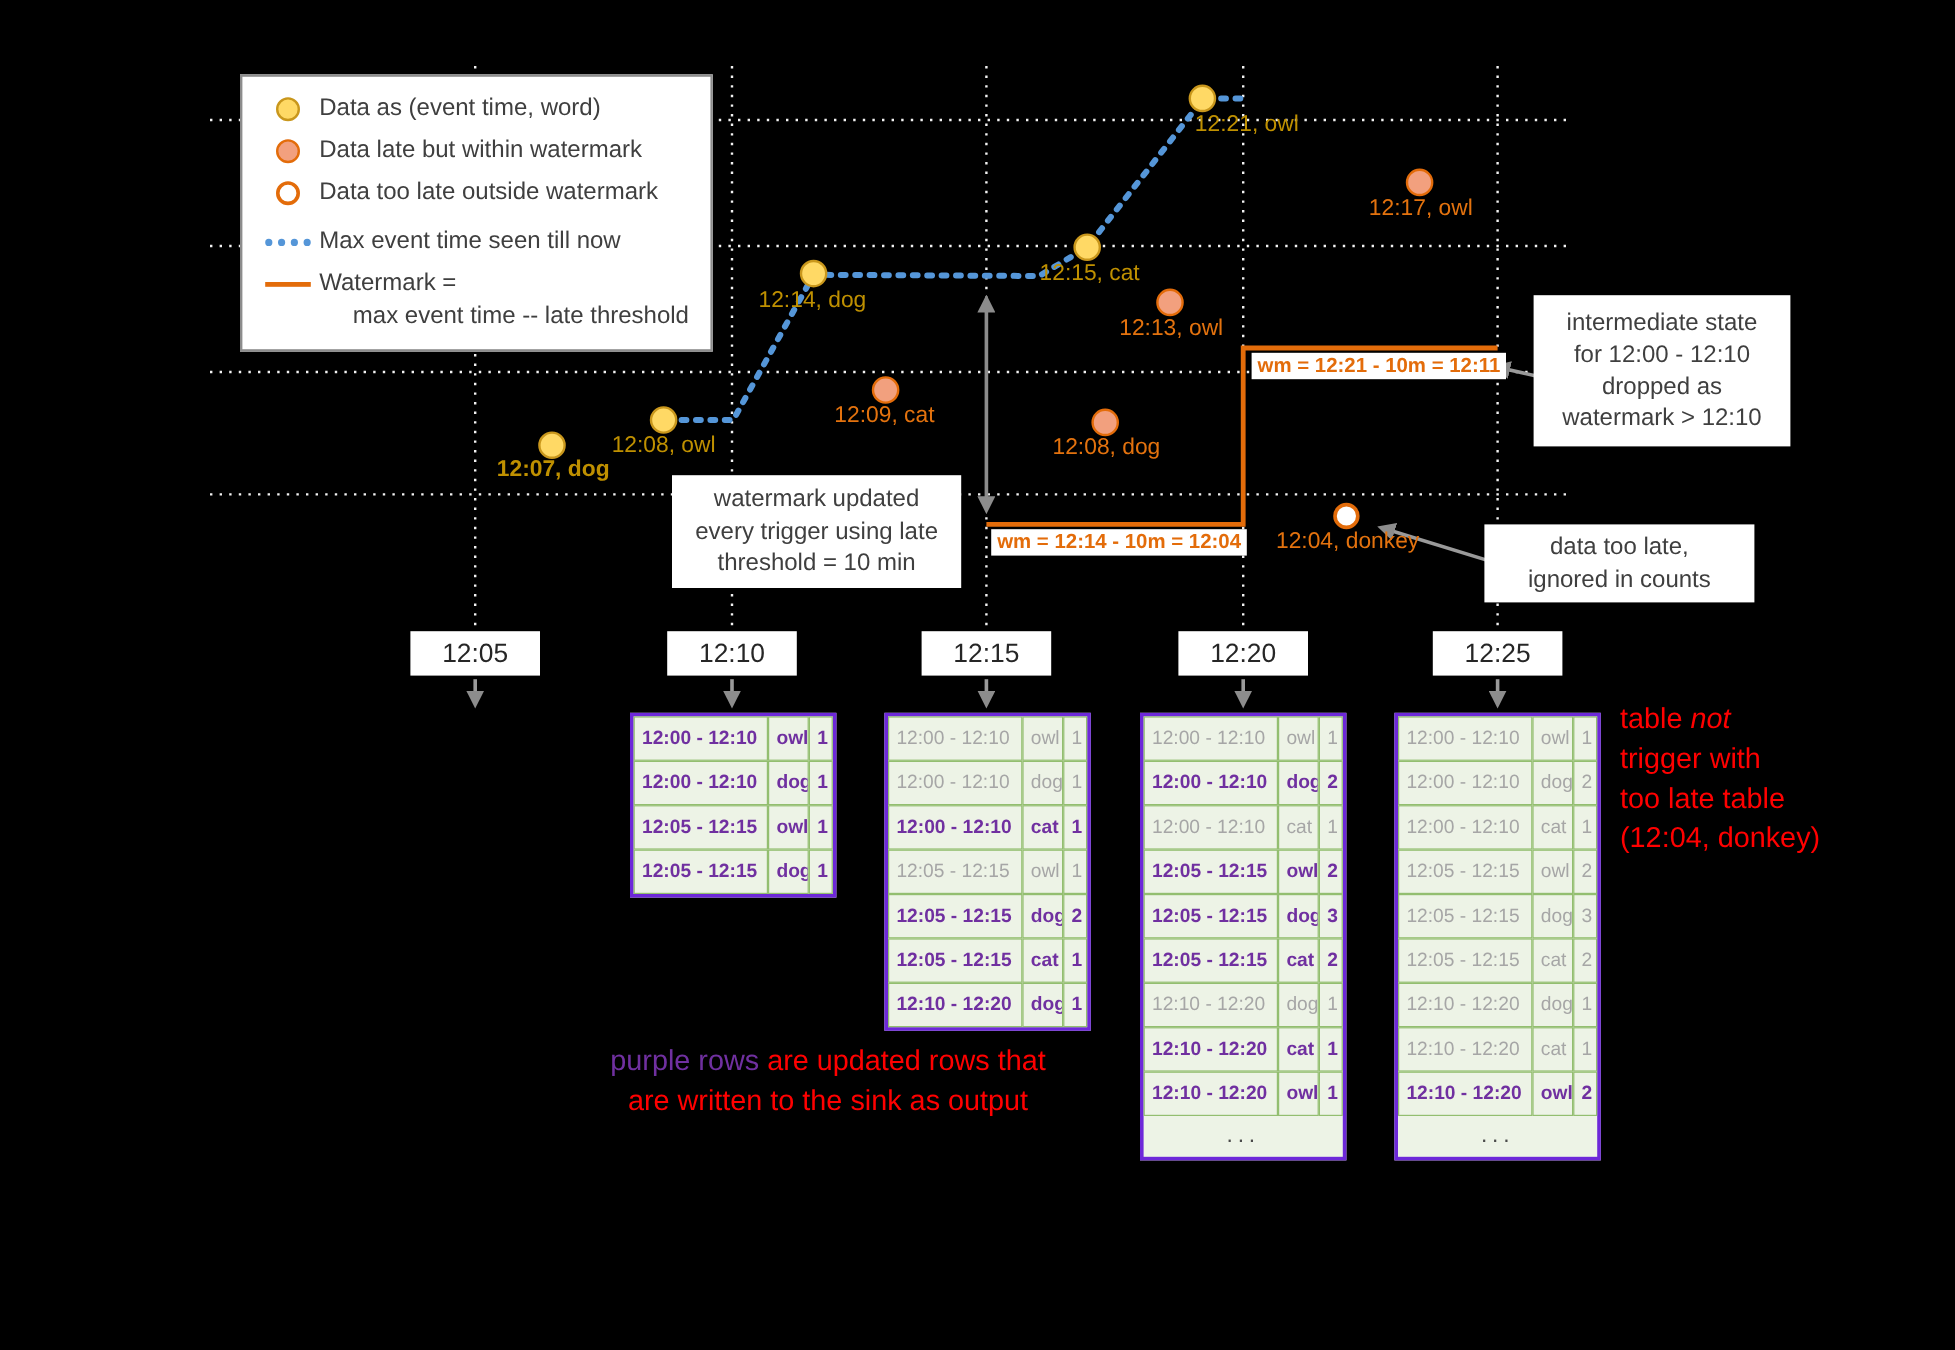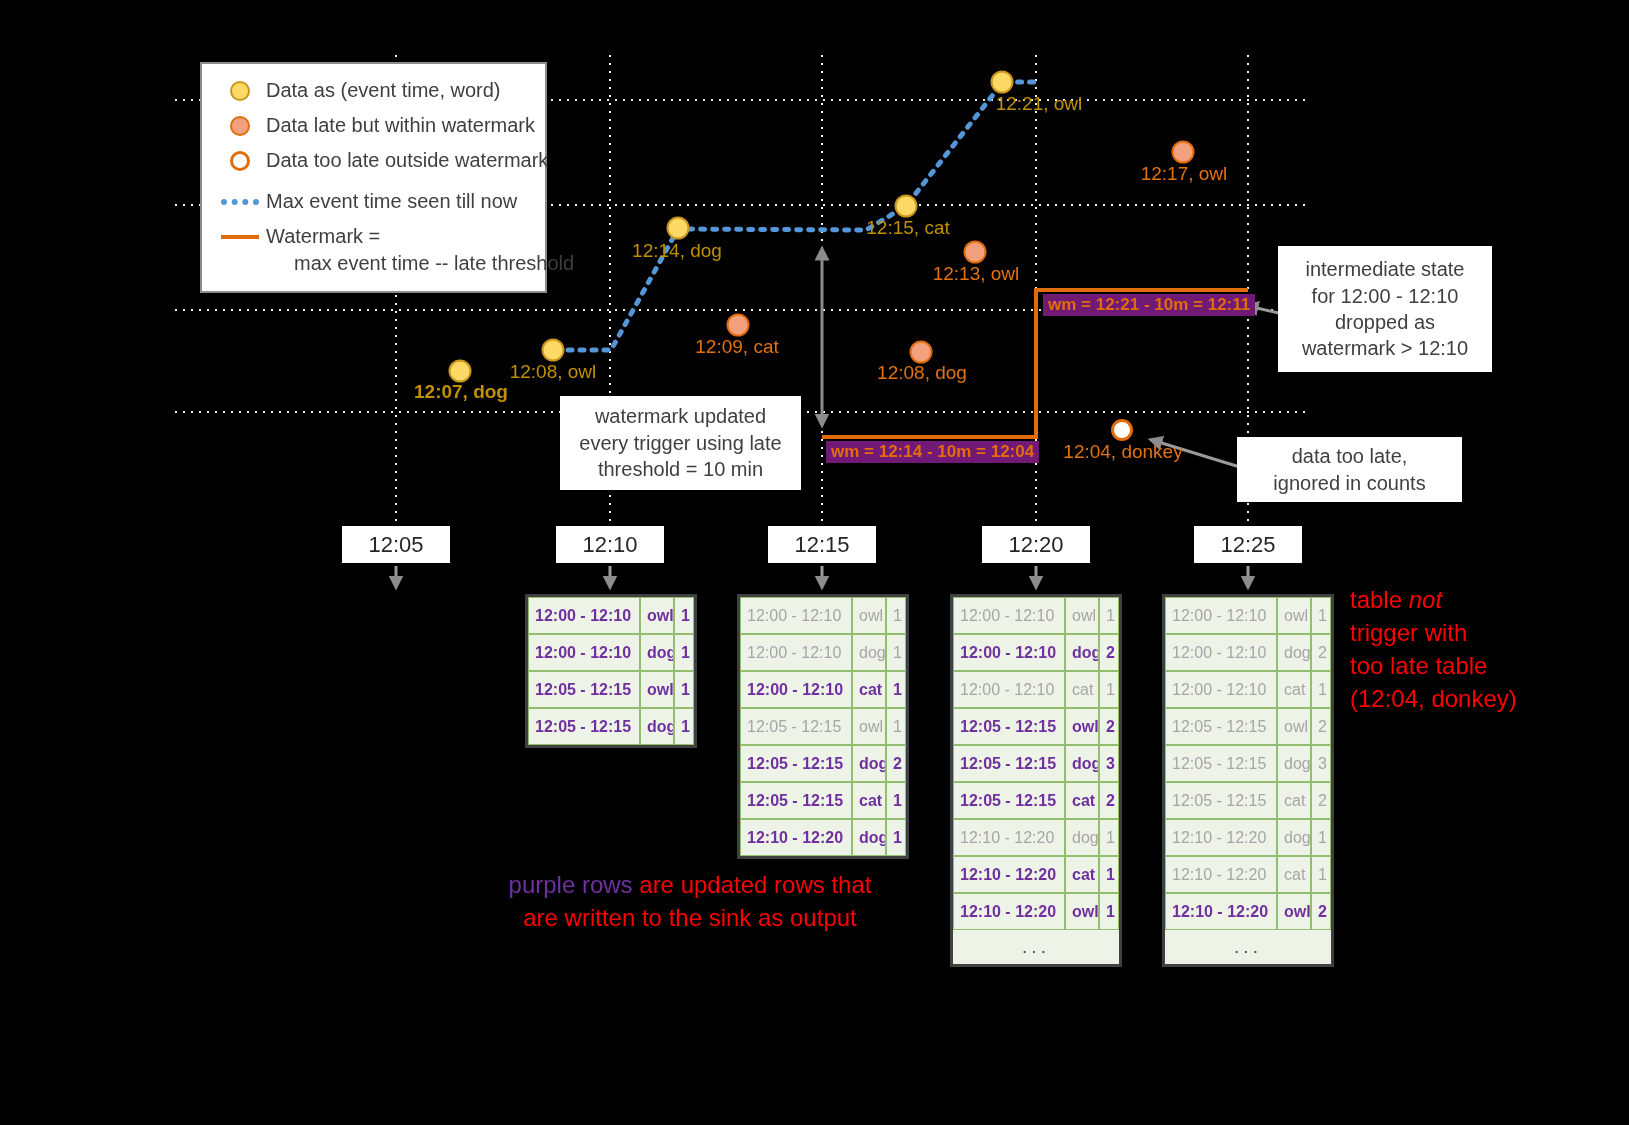--- a/index.html
+++ b/index.html
@@ -12,24 +12,24 @@
   .pt-wrap{display:contents}
   .pt{position:absolute;width:23px;height:23px;border-radius:50%;transform:translate(-50%,-50%)}
   .pt.on_time{background:#FFD965;border:2px solid #C9971C}
   .pt.late{background:#F2A07E;border:2px solid #E36C0A}
   .pt.too_late{background:#FFFFFF;border:3px solid #E36C0A;width:22px;height:22px}
   .pt-label{position:absolute;transform:translateX(-50%);font-size:19px;white-space:nowrap}
   .pt-label.on_time{color:#BF9000}
   .pt-label.late,.pt-label.too_late{color:#E3720E}
 
   
-  .wm-label{position:absolute;background:#701a75;color:#E36C0A;font-size:17px;font-weight:600;padding:1px 5px;white-space:nowrap}
-
-  
-  .legend{position:absolute;left:200px;top:62px;width:347px;height:231px;background:#fff;border:2px solid #8C8C8C;padding:15px 0 0 12px}
+  .wm-label{position:absolute;background:#ffffff;color:#E36C0A;font-size:17px;font-weight:600;padding:1px 5px;white-space:nowrap}
+
+  
+  .legend{position:absolute;left:200px;top:62px;width:394px;height:231px;background:#fff;border:2px solid #8C8C8C;padding:15px 0 0 12px}
   .lg-row{display:flex;align-items:center;margin-bottom:12px}
   .lg-row.gap{margin-top:18px}
   .lg-sample{width:52px;display:flex;justify-content:center;align-items:center;flex:none}
   .lg-dot{width:20px;height:20px;border-radius:50%}
   .lg-dot.on_time{background:#FFD965;border:2px solid #C9971C}
   .lg-dot.late{background:#F2A07E;border:2px solid #E36C0A}
   .lg-dot.too_late{background:#fff;border:3px solid #E36C0A}
   .lg-line{width:38px;height:0}
   .lg-line.max{border-top:6px dotted #5596D8}
   .lg-line.wm{border-top:4px solid #E36C0A}
@@ -39,21 +39,21 @@
   
   .callout{position:absolute;background:#fff;color:#3F3F3F;font-size:20px;text-align:center;display:flex;flex-direction:column;justify-content:center;line-height:1.32}
   #c-watermark{left:560px;top:396px;width:241px;height:94px}
   #c-intermediate{left:1278px;top:246px;width:214px;height:126px}
   #c-toolate{left:1237px;top:437px;width:225px;height:65px}
 
   
   .tbox{position:absolute;top:526px;width:108px;height:37px;background:#fff;color:#262626;font-size:22px;display:flex;align-items:center;justify-content:center;transform:translateX(-50%)}
 
   
-  .rtable{position:absolute;width:172px;border:3px solid #404040;background:#EDF3E6}
+  .rtable{position:absolute;width:172px;border:3px solid #6d28d9;background:#EDF3E6}
   .trow{display:grid;grid-template-columns:112px 34px 1fr;height:37px}
   .tcell{border:1px solid #93BE70;display:flex;align-items:center;padding-left:6px;font-size:16px;white-space:nowrap;overflow:hidden}
   .trow.updated .tcell{color:#7030A0;font-weight:700}
   .trow.old .tcell{color:#A6A6A6;font-weight:400}
   .t-ellipsis{height:34px;display:flex;align-items:center;justify-content:center;color:#4A4A4A;font-size:19px;letter-spacing:4px}
   .t-ellipsis:empty{display:none}
 
   
   .purple-note{position:absolute;left:470px;top:868px;width:440px;text-align:center;color:#FF0000;font-size:24px;line-height:33px}
   .purple-note .purple{color:#7030A0}

